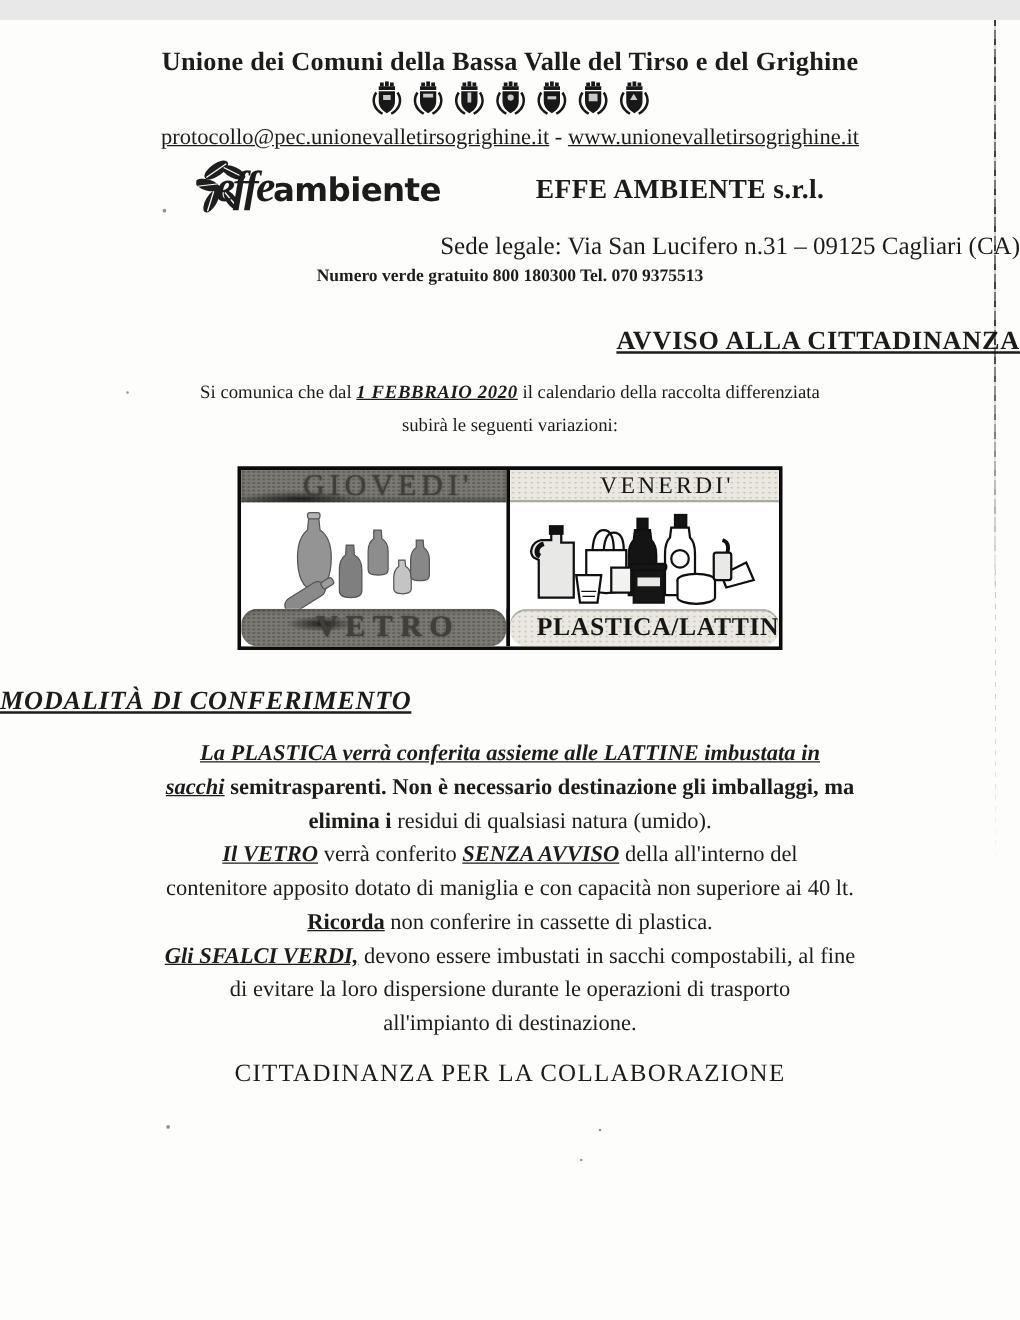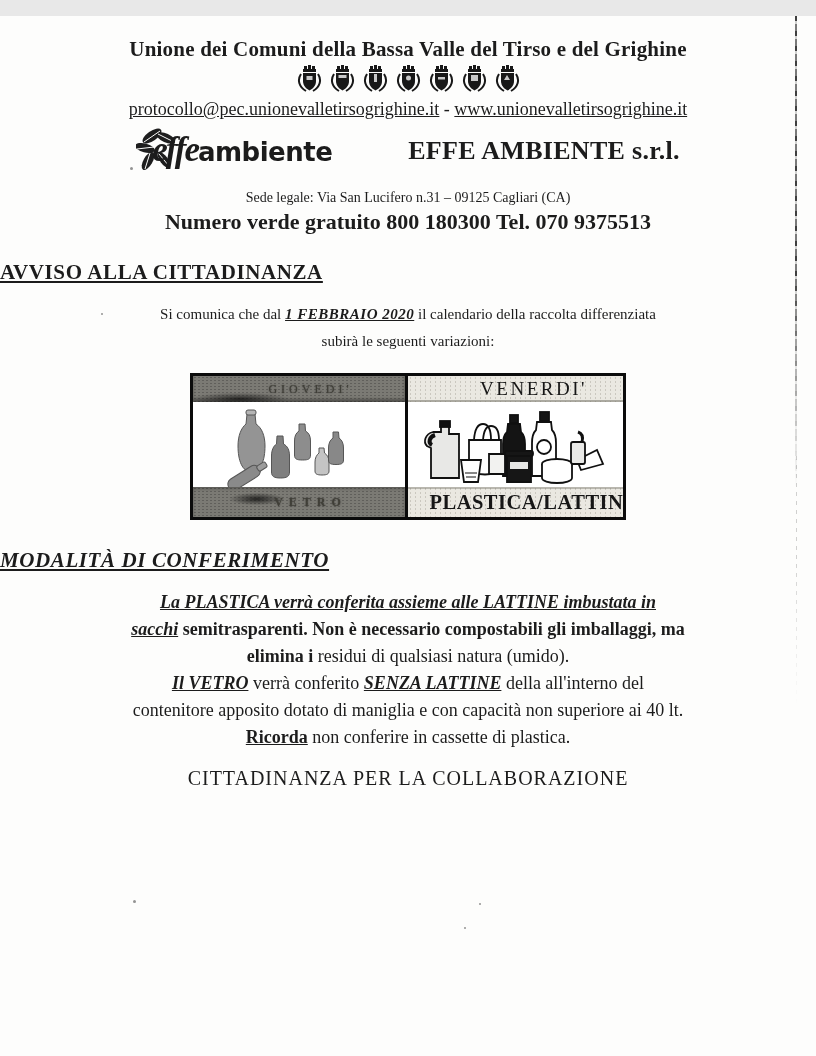--- a/index.html
+++ b/index.html
@@ -36,56 +36,56 @@
   .links-line{margin-top:6px;text-align:center;font-size:18px;line-height:21px;}
   .u{text-decoration:underline;}
 
   
   .logo-row{margin-top:8px;display:flex;align-items:center;justify-content:center;gap:82px;height:46px;}
   .logo{position:relative;width:190px;height:46px;}
   .logo svg{position:absolute;left:0;top:-2px;}
   .logo-text{position:absolute;left:16px;top:2px;white-space:nowrap;}
   .logo-script{font-family:"Liberation Serif",serif;font-style:italic;font-weight:bold;font-size:35px;letter-spacing:-2px;}
   .logo-rest{font-family:"DejaVu Sans",sans-serif;font-weight:bold;font-size:26px;letter-spacing:-.5px;}
-  .company-name{font-size:26px;font-weight:bold;letter-spacing:.3px;}
-  .address-line{margin-top:13px;text-align:center;font-size:14px;line-height:21px;}
-  .phone-line{margin-top:3px;text-align:center;font-size:22px;font-weight:bold;line-height:21px;}
+  .company-name{font-size:22px;font-weight:bold;letter-spacing:.3px;}
+  .address-line{margin-top:13px;text-align:right;font-size:20px;line-height:21px;}
+  .phone-line{margin-top:3px;text-align:center;font-size:14px;font-weight:bold;line-height:21px;}
   .mail-line{margin-top:2px;text-align:center;font-size:18px;line-height:21px;}
 
   
-  .notice-heading{margin-top:29px;text-align:left;font-size:21px;font-weight:bold;text-decoration:underline;letter-spacing:.6px;line-height:23px;}
+  .notice-heading{margin-top:29px;text-align:right;font-size:21px;font-weight:bold;text-decoration:underline;letter-spacing:.6px;line-height:23px;}
   .notice-intro{margin-top:17px;text-align:center;font-size:15px;line-height:27px;}
   .date-emph{font-weight:bold;font-style:italic;text-decoration:underline;letter-spacing:.5px;}
 
   
   .schedule{margin:18px auto 0;width:430px;border:3px solid #0b0b0b;display:flex;}
   .cell{width:215px;display:flex;flex-direction:column;background:#fff;}
   .cell.first{border-right:3px solid #0b0b0b;}
   .band{height:26px;display:flex;align-items:center;justify-content:center;overflow:hidden;white-space:nowrap;}
   .band.dark{
     background:
       radial-gradient(ellipse 70px 9px at 22% 88%, rgba(0,0,0,.65), transparent 70%),
       radial-gradient(rgba(0,0,0,.22) 1px, transparent 1px),
       #7b7a74;
     background-size:auto,4px 3px,auto;
-    color:#403f38;font-size:12px;letter-spacing:4px;
+    color:#403f38;font-size:24px;letter-spacing:4px;
     text-shadow:0 0 2px rgba(0,0,0,.45);
     box-shadow:inset 0 -3px 3px rgba(0,0,0,.35);
     padding-left:23px;
   }
   .band.light{
     background:
       radial-gradient(rgba(120,118,105,.28) 1px, transparent 1px),
       #eae8e1;
     background-size:5px 4px,auto;
     color:#161616;font-size:19px;letter-spacing:2.5px;
     box-shadow:inset 0 -2px 0 rgba(95,93,82,.45);
     padding-left:36px;
   }
-  .band.footer{height:30px;}
+  .band.footer{height:30px;border-radius:13px;}
   .band.footer.dark{
     letter-spacing:6px;font-weight:bold;
     background:
       radial-gradient(ellipse 40px 9px at 30% 40%, rgba(0,0,0,.7), transparent 70%),
       radial-gradient(rgba(0,0,0,.22) 1px, transparent 1px),
       #7b7a74;
     background-size:auto,4px 3px,auto;
     box-shadow:inset 0 2px 3px rgba(0,0,0,.25);
   }
   .band.footer.light{font-weight:bold;font-size:20.5px;letter-spacing:.5px;box-shadow:inset 0 2px 0 rgba(95,93,82,.35);}
@@ -292,25 +292,30 @@
       </div>
       <div class="band footer light">PLASTICA/LATTINE</div>
     </div>
   </div>
 
   <div class="modalita-heading">MODALITÀ DI CONFERIMENTO</div>
 
   <div class="bodytext">
     <p>
       <span class="biu">La PLASTICA verrà conferita assieme alle LATTINE  imbustata in</span><br>
-      <span class="biu">sacchi</span><span class="b"> semitrasparenti. Non è necessario compostabili gli imballaggi, ma</span><br>
+      <span class="biu">sacchi</span><span class="b"> semitrasparenti. Non è necessario destinazione gli imballaggi, ma</span><br>
       <span class="b">elimina i </span><span>residui di qualsiasi natura (umido).</span>
     </p>
     <p>
-      <span class="biu">Il VETRO</span><span> verrà conferito </span><span class="biu">SENZA LATTINE</span><span> della all'interno del</span><br>
+      <span class="biu">Il VETRO</span><span> verrà conferito </span><span class="biu">SENZA AVVISO</span><span> della all'interno del</span><br>
       <span>contenitore apposito dotato di maniglia e con capacità non superiore ai 40 lt.</span><br>
       <span class="bu">Ricorda</span><span> non conferire in cassette di plastica.</span>
     </p>
+    <p>
+      <span class="biu">Gli SFALCI VERDI,</span><span> devono essere imbustati in sacchi compostabili, al fine</span><br>
+      <span>di evitare la loro dispersione durante le operazioni di trasporto</span><br>
+      <span>all'impianto di destinazione.</span>
+    </p>
   </div>
 
   <div class="closing-line">CITTADINANZA PER LA COLLABORAZIONE</div>
 
 </div>
 
 </body></html>

